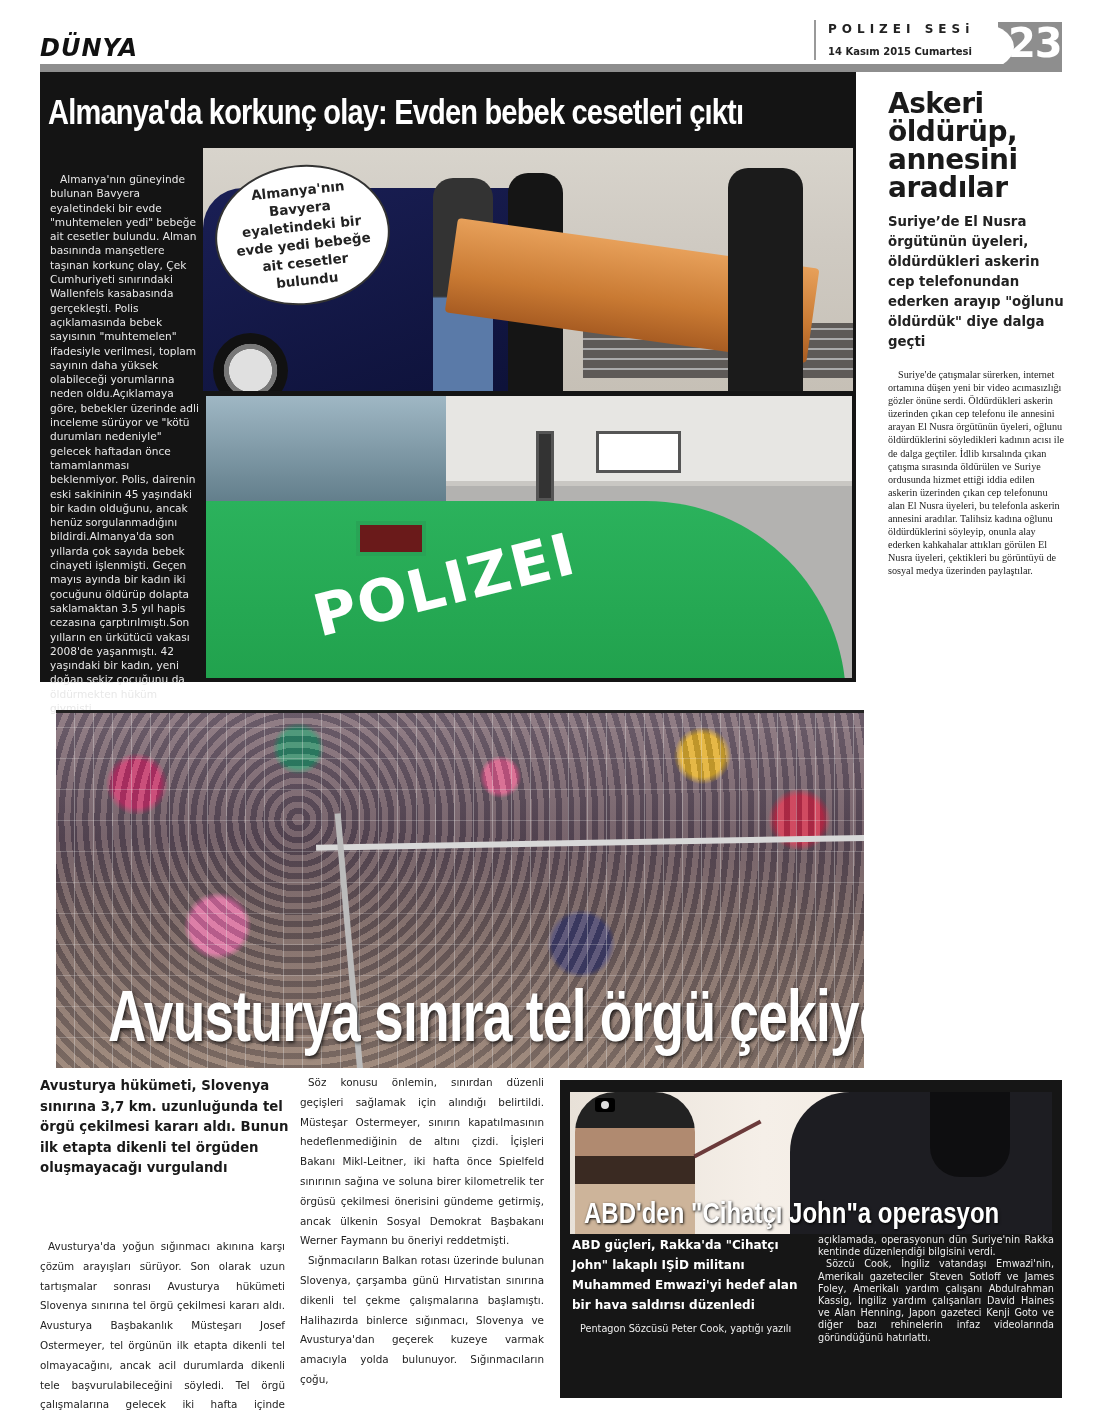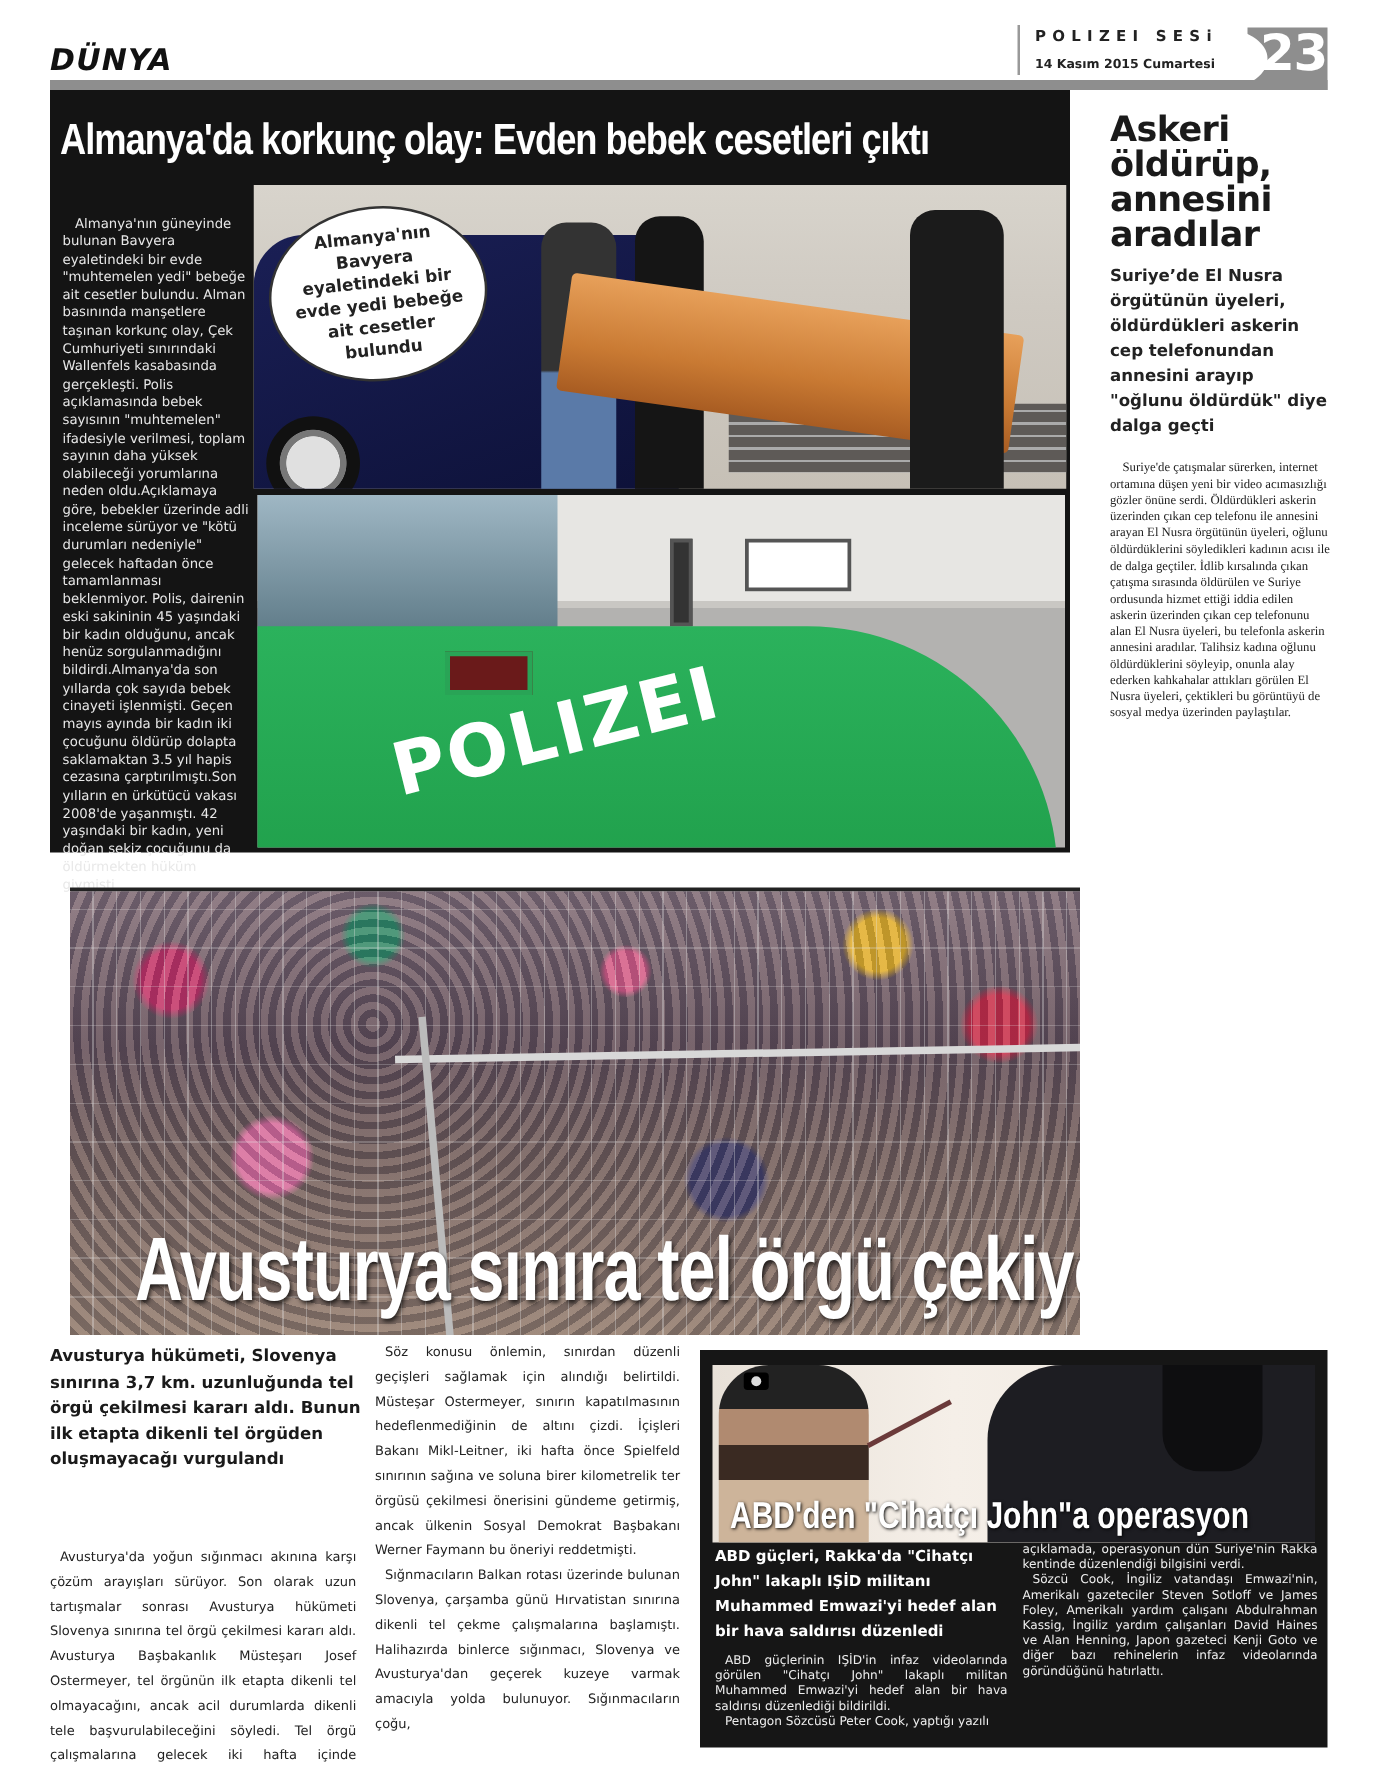--- a/index.html
+++ b/index.html
@@ -191,21 +191,21 @@
   <div class="house-win" style="left:330px;top:35px;width:18px;height:70px;background:#333;"></div>
   <div class="house-win" style="left:390px;top:35px;width:85px;height:42px;"></div>
   <div class="police-window"></div>
   <div class="police-hood"></div>
   <div class="police-light"></div>
   <div class="police-text">POLIZEI</div>
 </div>
 
 <div class="story2">
   <div class="headline">Askeri öldürüp, annesini aradılar</div>
-  <div class="deck">Suriye’de El Nusra örgütünün üyeleri, öldürdükleri askerin cep telefonundan annesini arayıp "oğlunu öldürdük" diye dalga geçti</div>
+  <div class="deck">Suriye’de El Nusra örgütünün üyeleri, öldürdükleri askerin cep telefonundan ederken arayıp "oğlunu öldürdük" diye dalga geçti</div>
   <div class="body">Suriye'de çatışmalar sürerken, internet ortamına düşen yeni bir video acımasızlığı gözler önüne serdi. Öldürdükleri askerin üzerinden çıkan cep telefonu ile annesini arayan El Nusra örgütünün üyeleri, oğlunu öldürdüklerini söyledikleri kadının acısı ile de dalga geçtiler. İdlib kırsalında çıkan çatışma sırasında öldürülen ve Suriye ordusunda hizmet ettiği iddia edilen askerin üzerinden çıkan cep telefonunu alan El Nusra üyeleri, bu telefonla askerin annesini aradılar. Talihsiz kadına oğlunu öldürdüklerini söyleyip, onunla alay ederken kahkahalar attıkları görülen El Nusra üyeleri, çektikleri bu görüntüyü de sosyal medya üzerinden paylaştılar.</div>
 </div>
 
 <div class="photo photo-crowd">
   <div class="crowd-texture"></div>
   <div class="fence"></div>
   <div class="fence-bar"></div>
   <div class="fence-post"></div>
   <div class="crowd-title">Avusturya sınıra tel örgü çekiyor</div>
 </div>
@@ -223,20 +223,19 @@
   <div class="photo photo-jihadi">
     <div class="jihadi-left"></div>
     <div class="isis-flag"></div>
     <div class="jihadi-right"></div>
     <div class="jihadi-mask"></div>
     <div class="knife"></div>
     <div class="jihadi-title">ABD'den "Cihatçı John"a operasyon</div>
   </div>
   <div class="deck">ABD güçleri, Rakka'da "Cihatçı John" lakaplı IŞİD militanı Muhammed Emwazi'yi hedef alan bir hava saldırısı düzenledi</div>
   <div class="col c1">
-    <p>ABD güçlerinin IŞİD'in infaz videolarında görülen "Cihatçı John" lakaplı militan Muhammed Emwazi'yi hedef alan bir hava saldırısı düzenlediği bildirildi.</p>
     <p>Pentagon Sözcüsü Peter Cook, yaptığı yazılı</p>
   </div>
   <div class="col c2">
     <p class="noindent">açıklamada, operasyonun dün Suriye'nin Rakka kentinde düzenlendiği bilgisini verdi.</p>
     <p>Sözcü Cook, İngiliz vatandaşı Emwazi'nin, Amerikalı gazeteciler Steven Sotloff ve James Foley, Amerikalı yardım çalışanı Abdulrahman Kassig, İngiliz yardım çalışanları David Haines ve Alan Henning, Japon gazeteci Kenji Goto ve diğer bazı rehinelerin infaz videolarında göründüğünü hatırlattı.</p>
   </div>
 </div>
 
 </body></html>

